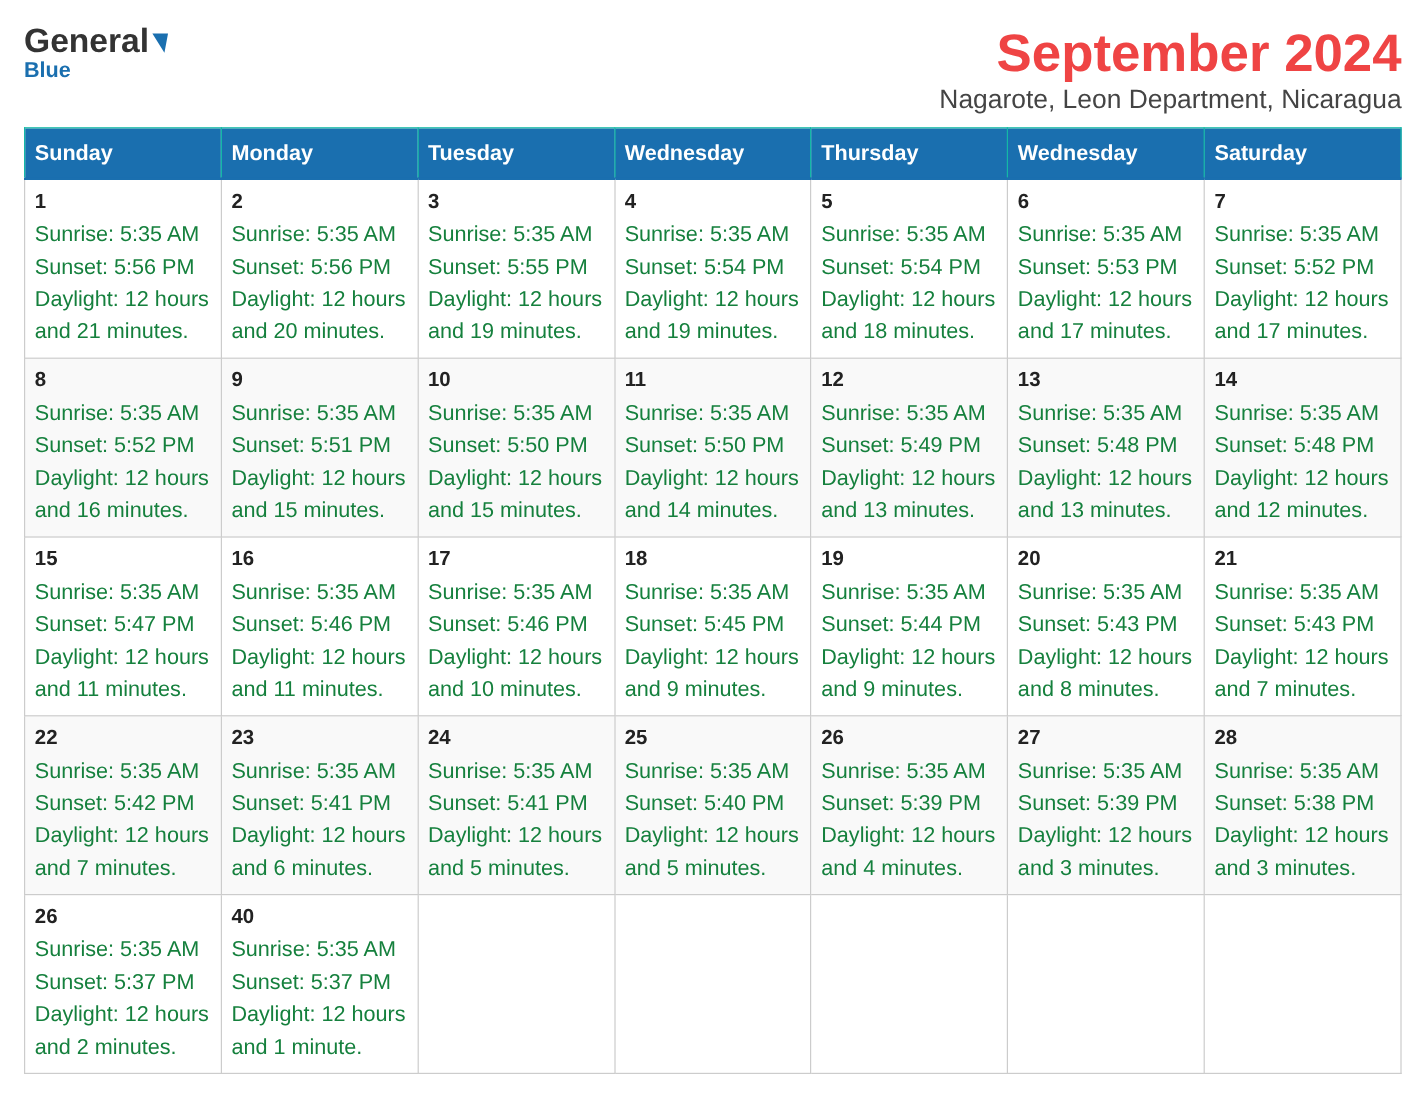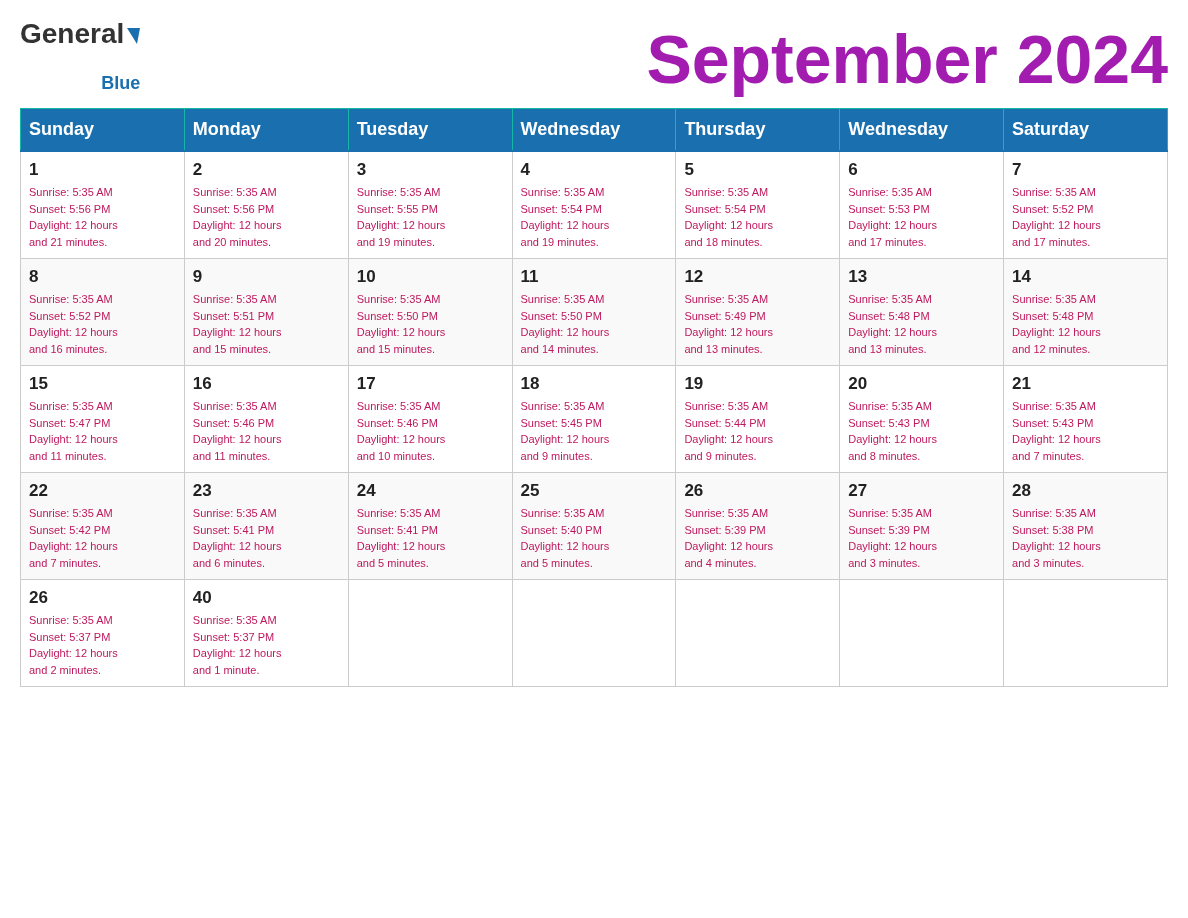--- a/index.html
+++ b/index.html
@@ -12,41 +12,40 @@
     }
     .header {
       display: flex;
       justify-content: space-between;
       align-items: flex-start;
       margin-bottom: 10px;
     }
     .logo {
       display: flex;
       flex-direction: column;
-      align-items: flex-end;
-      gap: 25px;
+      align-items: flex-start;
     }
     .logo-text {
       font-size: 28px;
       font-weight: bold;
       color: #333;
       line-height: 1;
     }
     .logo-blue-line {
       font-size: 18px;
       color: #1a6faf;
       font-weight: bold;
     }
     .title-block {
       text-align: right;
     }
     .title-block h1 {
-      font-size: 68px;
-      font-weight: bold;
-      color: #a21caf;
+      font-size: 44px;
+      font-weight: bold;
+      color: #ef4444;
     }
     .title-block h2 {
       font-size: 22px;
       font-weight: normal;
       color: #444;
     }
     .calendar {
       width: 100%;
       border-collapse: collapse;
       margin-top: 10px;
@@ -70,22 +69,22 @@
     .calendar tbody tr td.empty {
       background: #fff;
     }
     .day-number {
       font-size: 17px;
       font-weight: bold;
       color: #222;
       margin-bottom: 4px;
     }
     .day-info {
-      font-size: 11px;
-      color: #be185d;
+      font-size: 18px;
+      color: #15803d;
       line-height: 1.5;
     }
     .calendar tbody tr:nth-child(even) td {
       background: #f9f9f9;
     }
     .calendar tbody tr td {
       background: #fff;
     }
     .row-border-top td {
       border-top: 2px solid #1a6faf !important;
@@ -96,20 +95,21 @@
 
 <div class="header">
   <div class="logo">
     <div class="logo-text">
       General<span style="display:inline-block;width:0;height:0;border-left:10px solid transparent;border-right:3px solid transparent;border-top:16px solid #1a6faf;margin-left:3px;vertical-align:middle;"></span>
     </div>
     <div class="logo-blue-line">Blue</div>
   </div>
   <div class="title-block">
     <h1>September 2024</h1>
+    <h2>Nagarote, Leon Department, Nicaragua</h2>
   </div>
 </div>
 
 <table class="calendar">
   <thead>
     <tr>
     <th>Sunday</th>
         <th>Monday</th>
         <th>Tuesday</th>
         <th>Wednesday</th>

